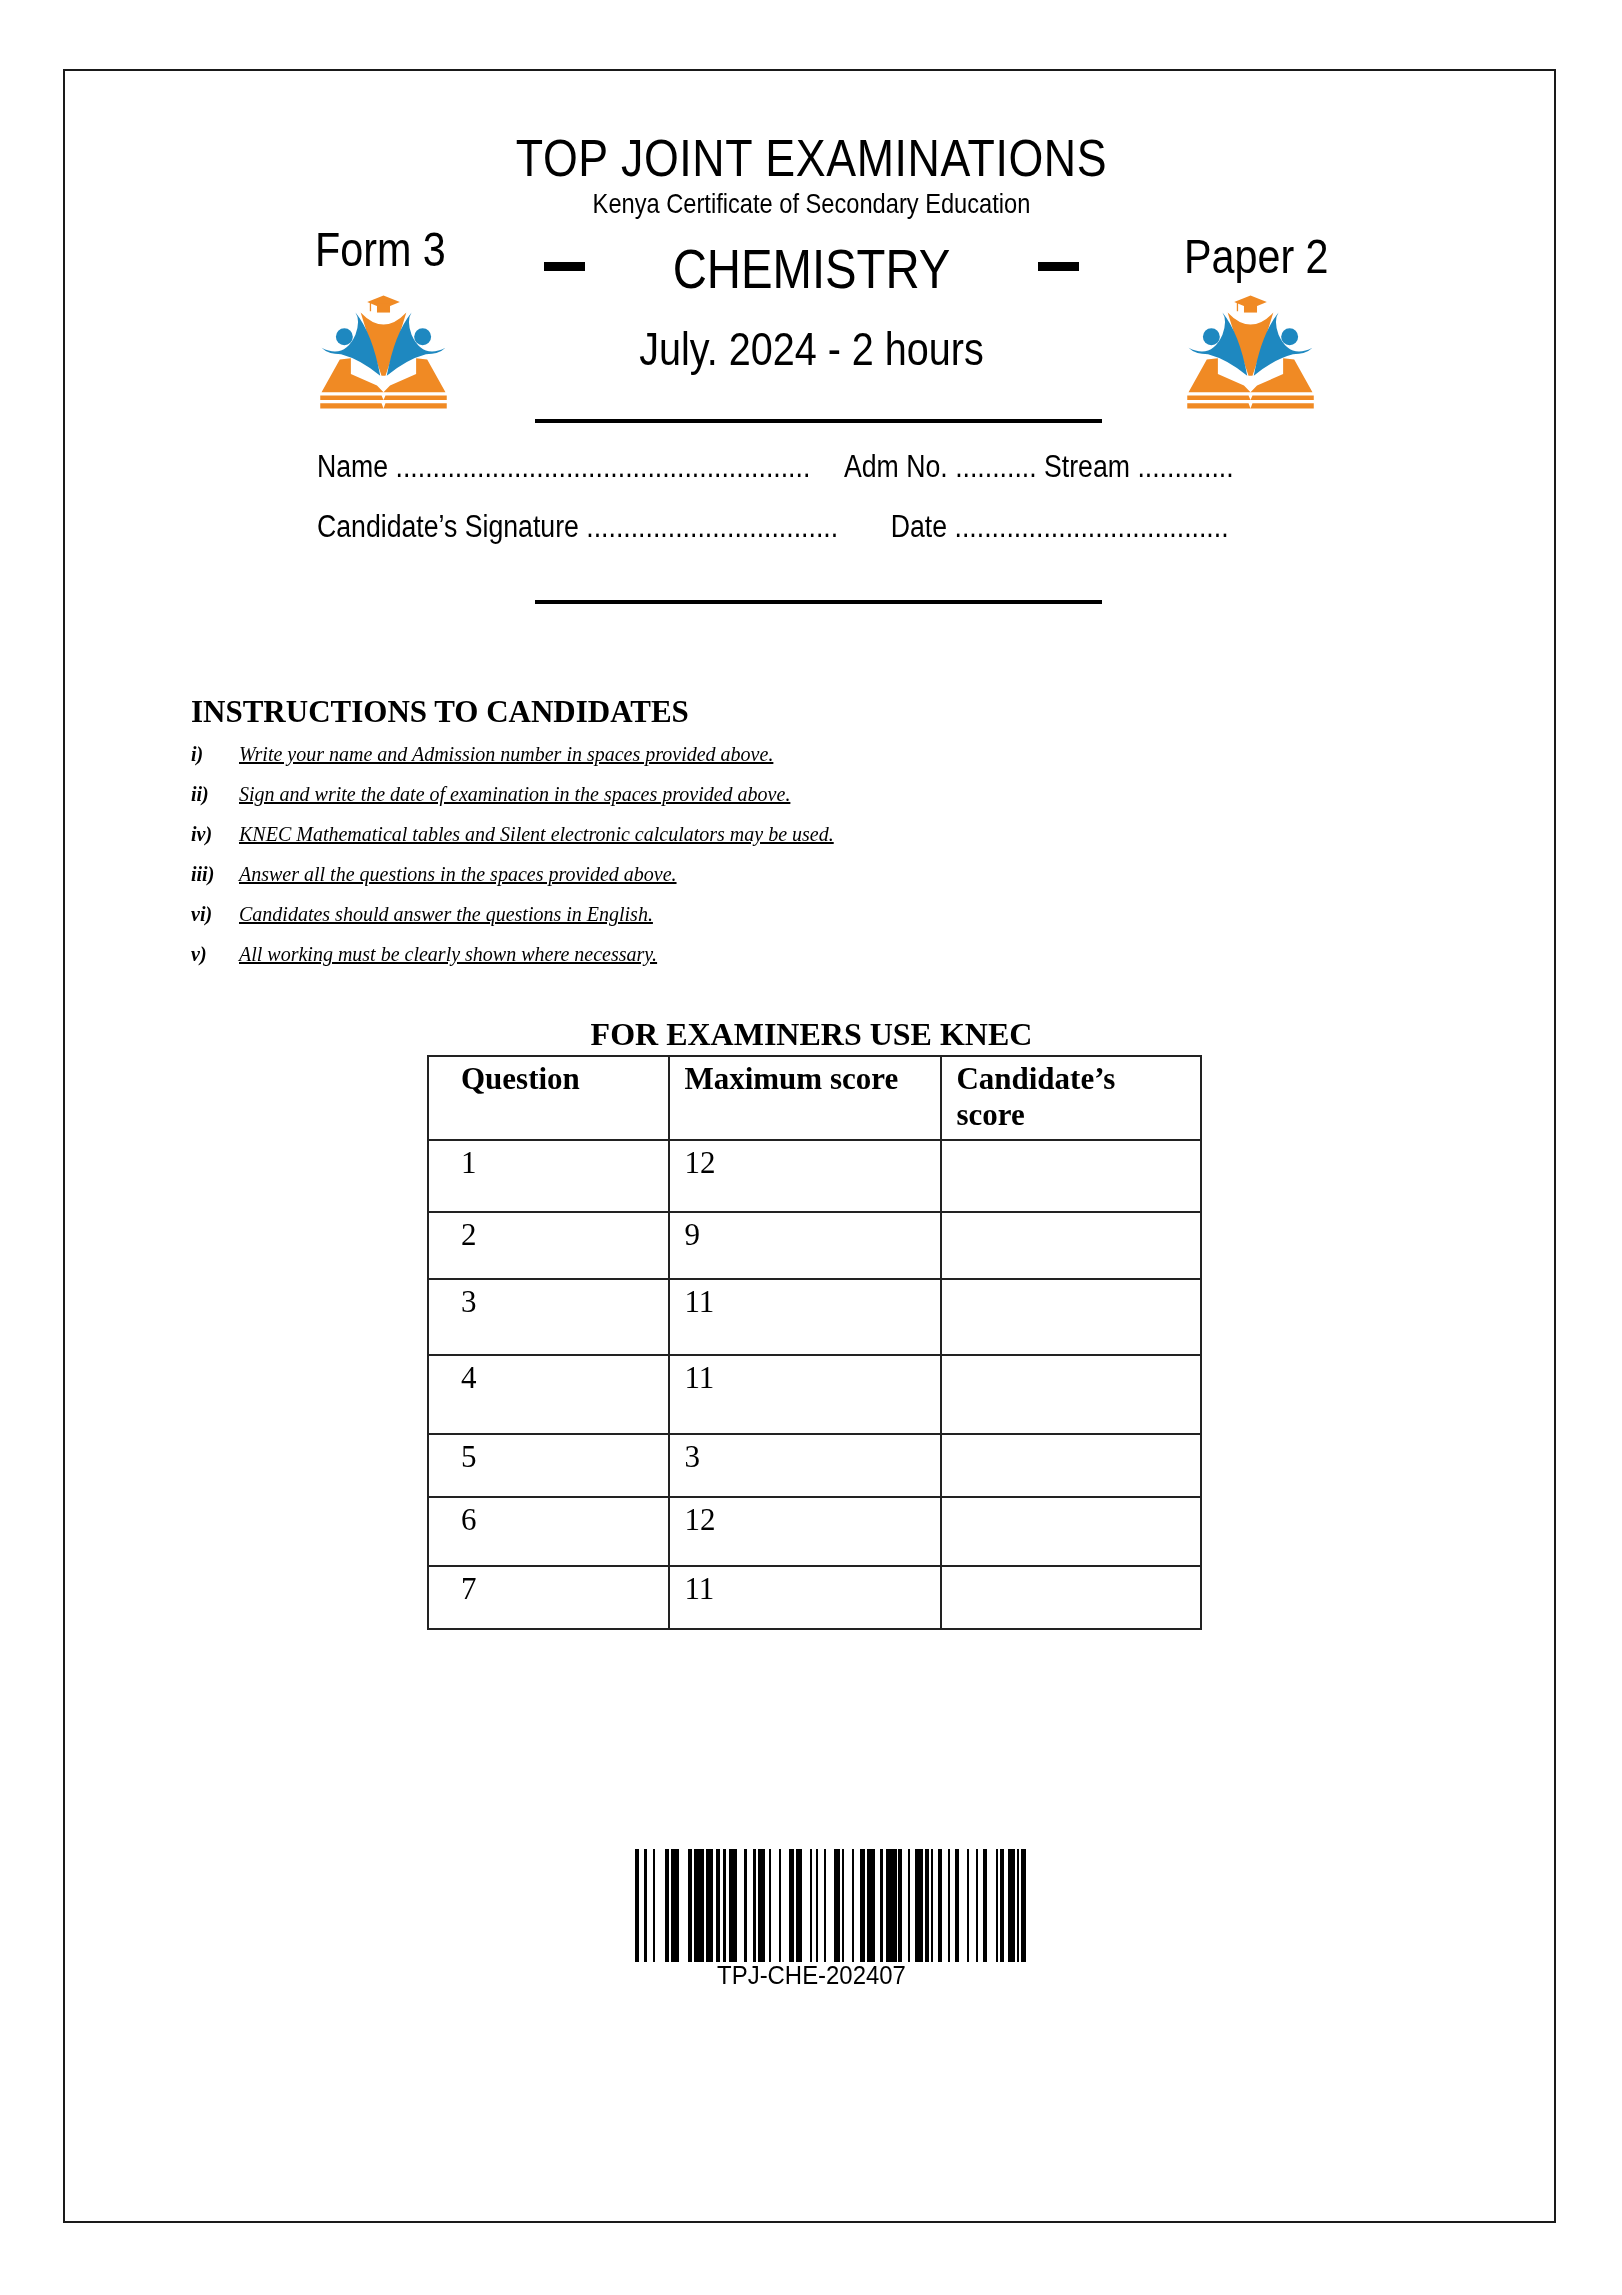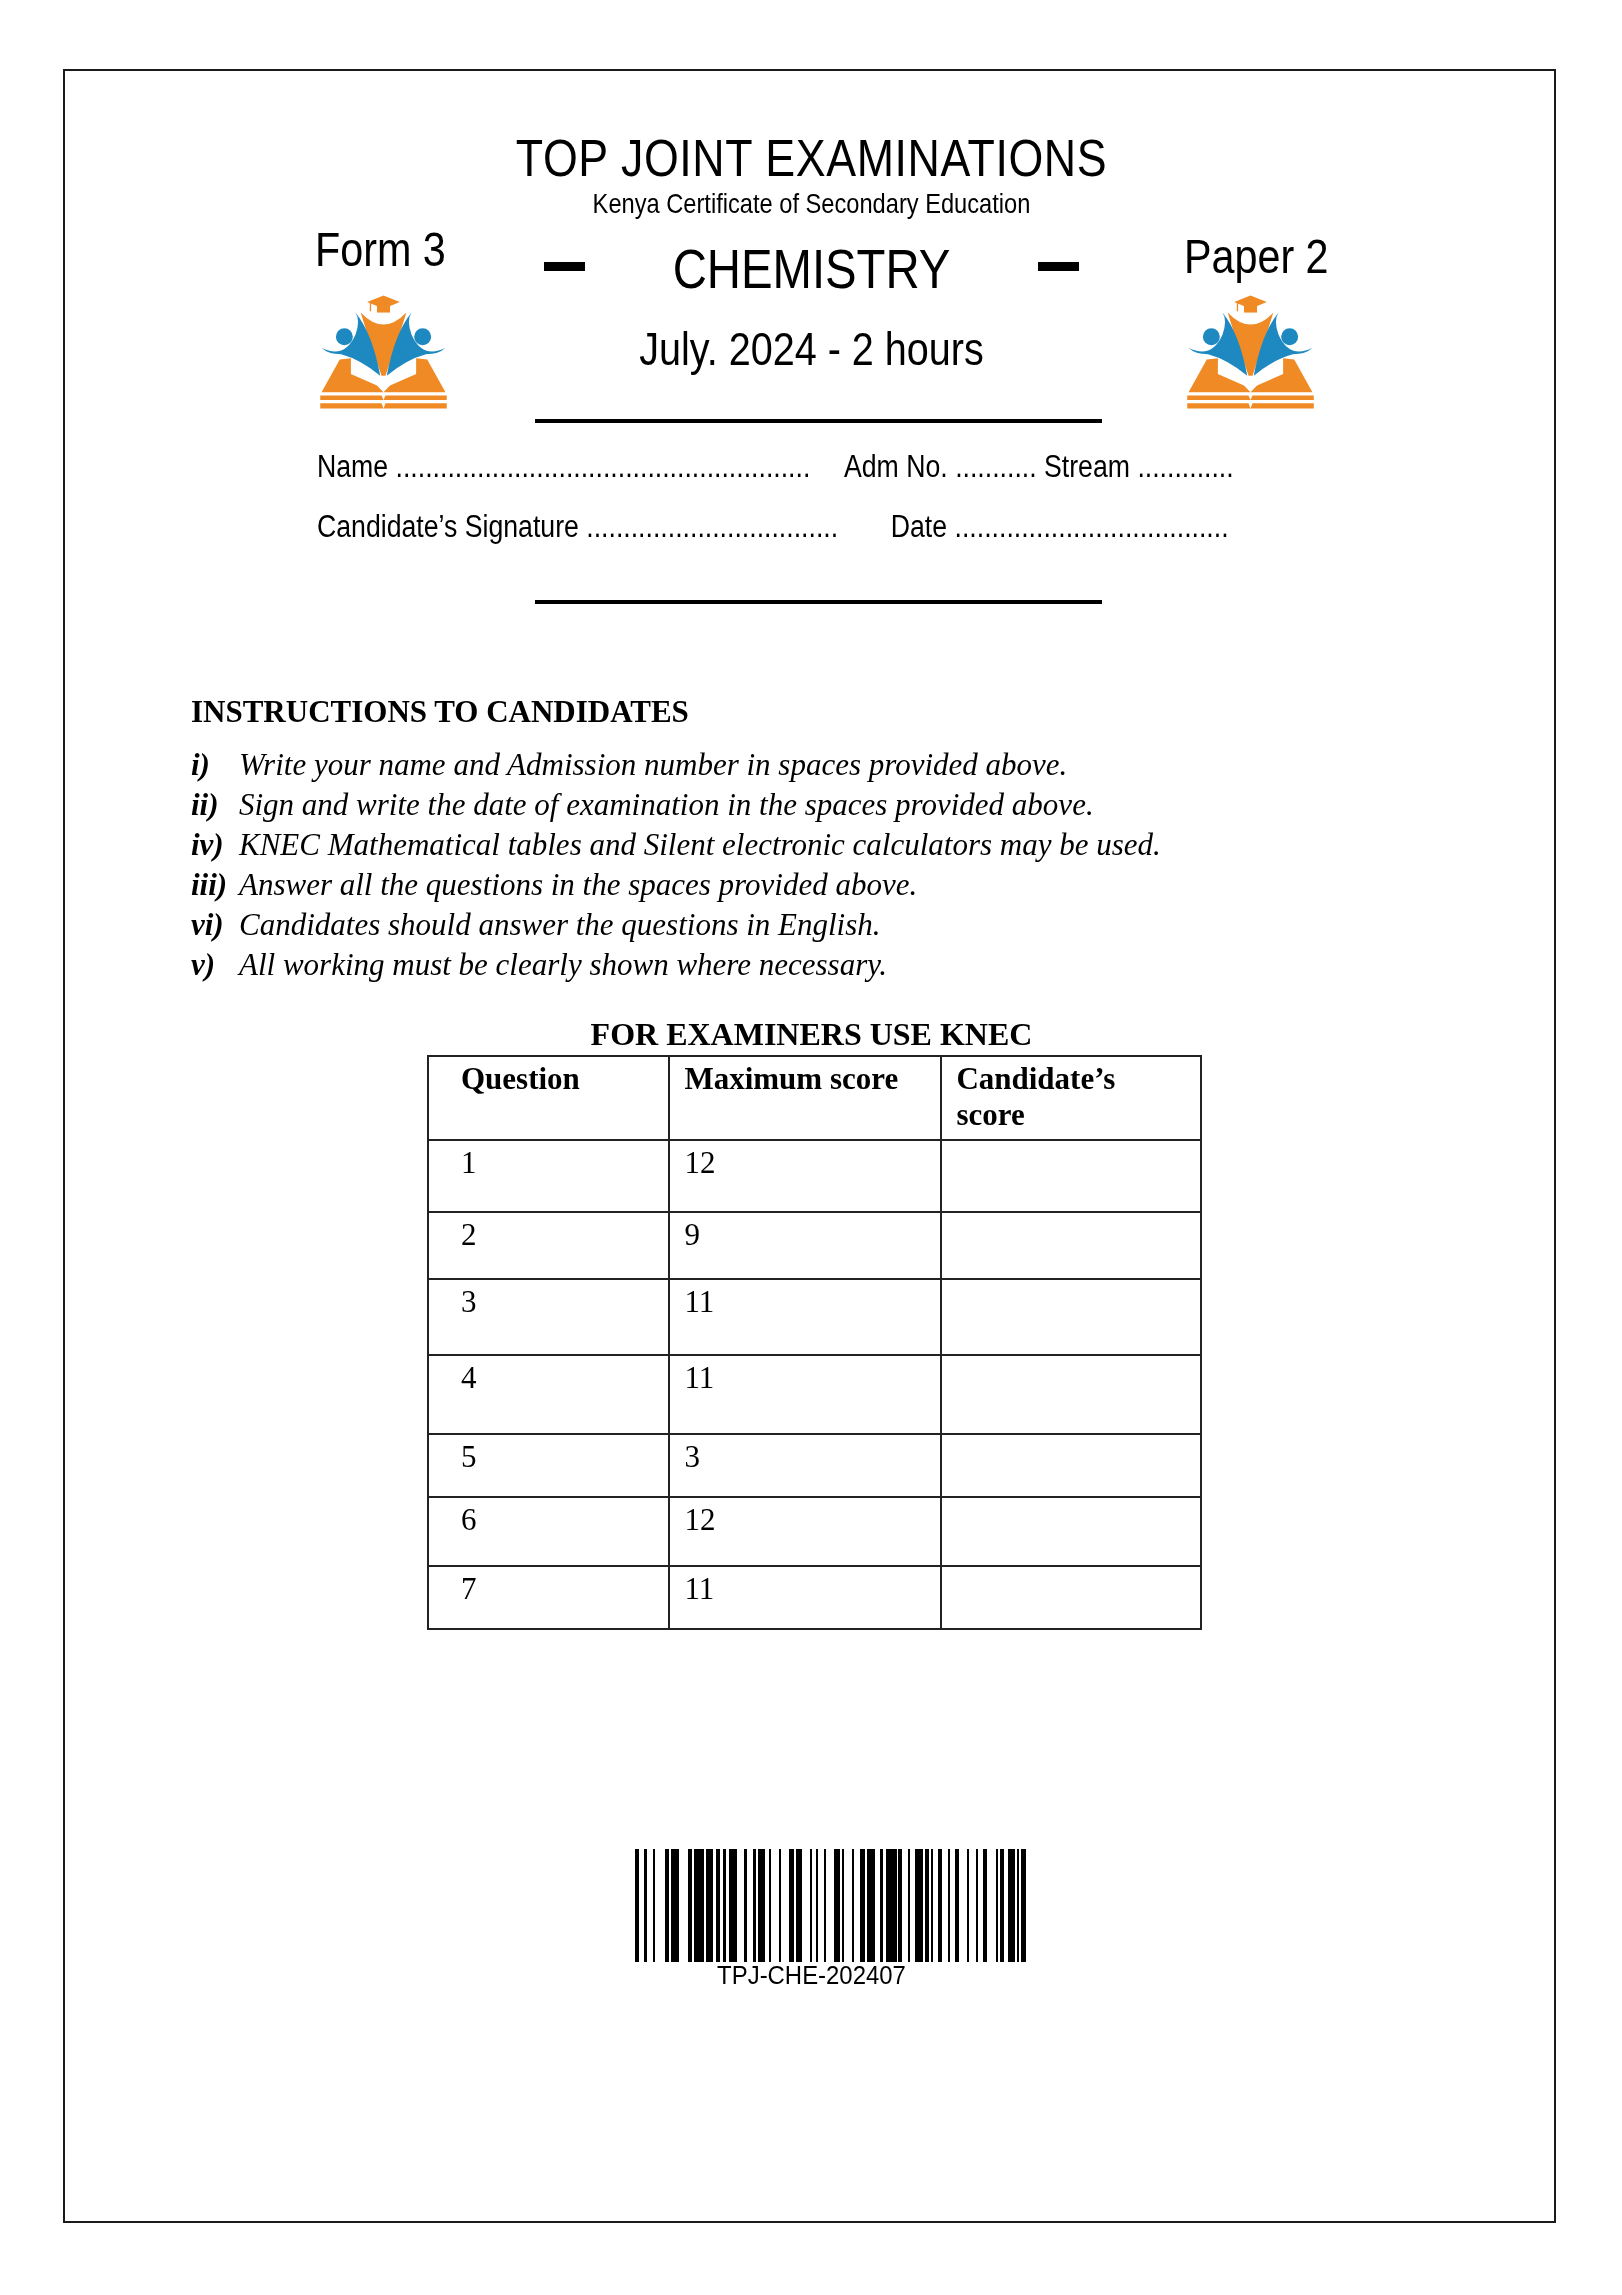--- a/index.html
+++ b/index.html
@@ -16,22 +16,22 @@
   .subject { left:0; width:1623px; top:237px; text-align:center; font-size:55px; transform:scaleX(0.86); transform-origin:center; }
   .dash { width:41px; height:9.2px; background:#000; top:262px; }
   .date-line { left:0; width:1623px; top:322px; text-align:center; font-size:46px; transform:scaleX(0.86); transform-origin:center; }
   .rule { height:3.9px; background:#000; left:535px; width:567px; }
 
   .logo { width:137px; height:118px; }
 
   .field-row { left:317px; font-size:31px; white-space:nowrap; transform:scaleX(0.86); transform-origin:left; }
 
   .instructions { left:191px; top:694px; }
-  .instr-head { font-size:31px; font-weight:bold; margin-bottom:15px; }
-  .instr-item { font-size:31px; font-style:italic; line-height:40px; white-space:nowrap; }
+  .instr-head { font-size:31px; font-weight:bold; margin-bottom:4px; }
+  .instr-item { font-size:20px; font-style:italic; line-height:40px; white-space:nowrap;text-decoration:underline; }
   .instr-num { display:inline-block; width:48px; font-weight:bold; }
 
   .exam-head { left:0; width:1623px; top:1016px; text-align:center; font-size:32px; font-weight:bold; }
   table.scores { position:absolute; left:427px; top:1055px; border-collapse:collapse; font-size:31px; }
   table.scores td { border:2px solid #222; vertical-align:top; padding:3.9px 14.4px 0 14.4px; box-sizing:border-box; }
   table.scores td.c1 { width:241px;padding-left:32px; }
   table.scores td.c2 { width:272px; }
   table.scores td.c3 { width:260px; }
   table.scores .bold { font-weight:bold; }
 

